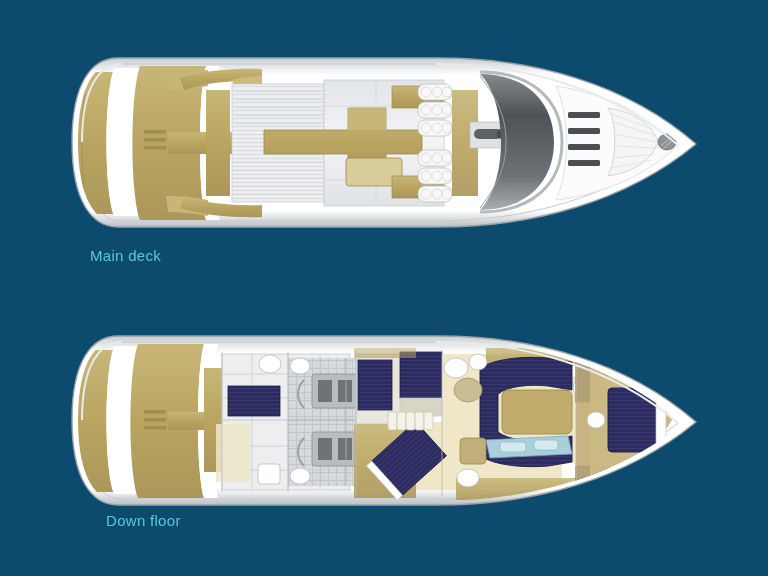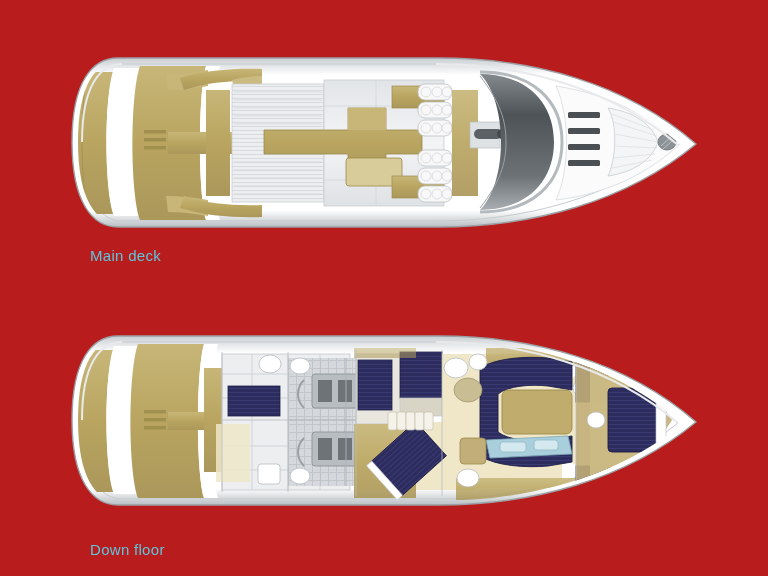--- a/index.html
+++ b/index.html
@@ -11,21 +11,21 @@
   body {
     width: 768px;
     height: 576px;
     position: relative;
     overflow: hidden;
     font-family: "Liberation Sans", sans-serif;
   }
   #page {
     position: absolute;
     inset: 0;
-    background: #b91c1c;
+    background: #0c4a6e;
   }
   .deck-block {
     position: absolute;
     left: 0;
     width: 768px;
   }
   #deck-main  { top: 50px;  height: 200px; }
   #deck-lower { top: 328px; height: 200px; }
 
   .plan-svg {
@@ -41,21 +41,21 @@
     position: absolute;
     left: 90px;
     font-family: "Liberation Sans", sans-serif;
     font-size: 15px;
     letter-spacing: 0.3px;
     color: #5cc6de;
     white-space: nowrap;
     line-height: 1;
   }
   #label-main  { top: 248px; }
-  #label-lower { top: 542px; }
+  #label-lower { top: 513px; margin-left: 16px; }
 </style>
 </head>
 <body style="background: rgb(255, 255, 255);">
 
 <div id="page">
 
   <div class="deck-block" id="deck-main">
     <svg class="plan-svg" viewBox="0 0 648 185" preserveAspectRatio="xMidYMid meet">
       <defs>
         <linearGradient id="hullGradM" x1="0" y1="0" x2="0" y2="1">

